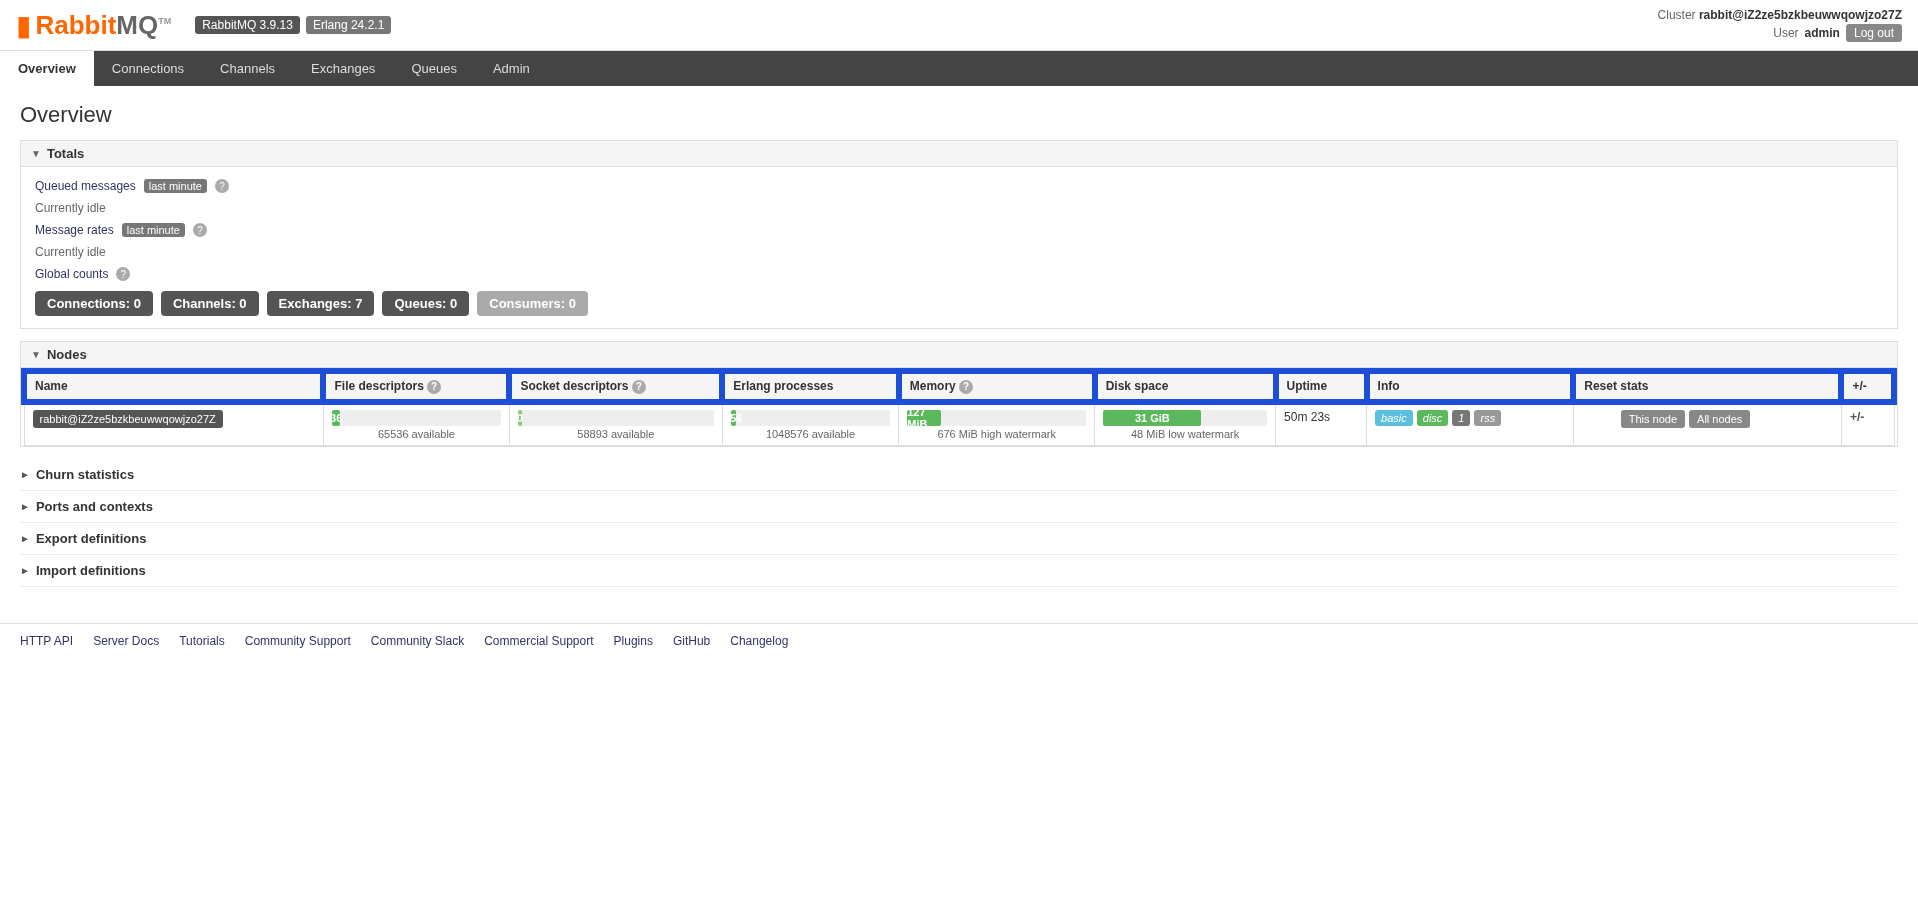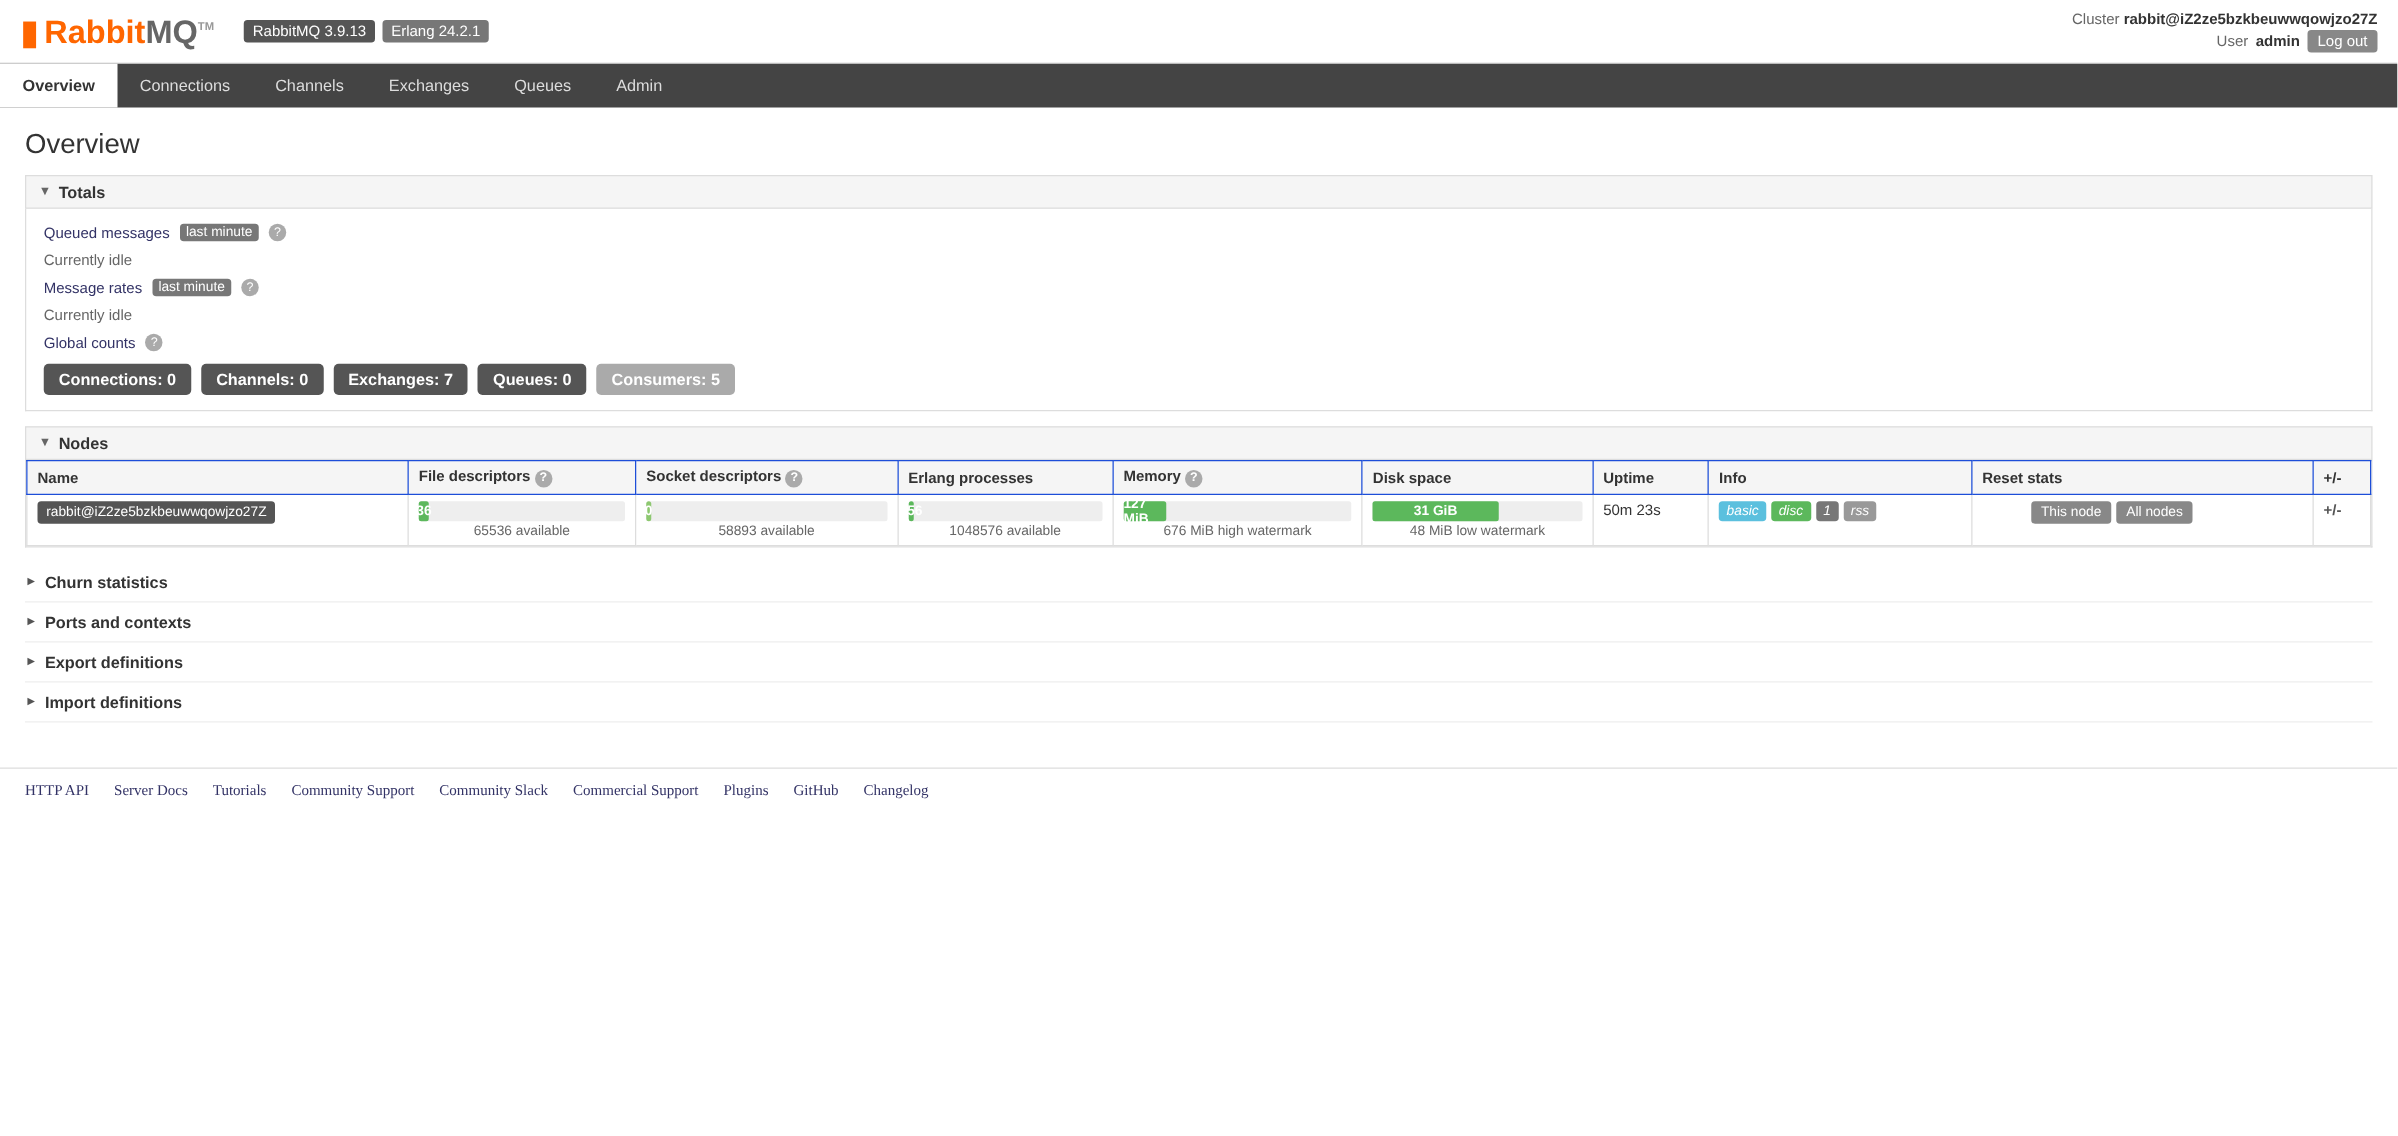--- a/index.html
+++ b/index.html
@@ -53,21 +53,21 @@
     .idle-text { color: #666; font-size: 12px; margin-bottom: 8px; }
 
     
     .stats-row { display: flex; gap: 8px; margin-top: 10px; flex-wrap: wrap; }
     .stat-badge { background: #555; color: #fff; border-radius: 4px; padding: 5px 12px; font-size: 13px; font-weight: bold; cursor: pointer; }
     .stat-badge.consumers { background: #aaa; }
 
     
     .nodes-section { margin-bottom: 12px; }
     .nodes-table { width: 100%; border-collapse: collapse; font-size: 12px; }
-    .nodes-table th { background: #f5f5f5; border: 1px solid #1d4ed8; padding: 5px 8px; text-align: left; font-weight: bold; white-space: nowrap; }
+    .nodes-table th { background: #f5f5f5; border: 6px solid #1d4ed8; padding: 5px 8px; text-align: left; font-weight: bold; white-space: nowrap; }
     .nodes-table td { border: 1px solid #ddd; padding: 5px 8px; vertical-align: top; }
     .node-name { background: #555; color: #fff; border-radius: 3px; padding: 3px 7px; display: inline-block; font-size: 11px; }
     .progress-bar-wrap { background: #eee; border-radius: 2px; height: 16px; position: relative; min-width: 90px; }
     .progress-bar-fill { height: 100%; border-radius: 2px; display: flex; align-items: center; justify-content: center; color: #fff; font-size: 11px; font-weight: bold; }
     .progress-bar-fill.green { background: #5cb85c; }
     .progress-bar-fill.lt-green { background: #8dc870; }
     .avail-text { font-size: 11px; color: #666; margin-top: 2px; text-align: center; }
     .memory-bar { background: #5bc0de; }
     .disk-bar { background: #5cb85c; }
     .uptime-text { font-size: 12px; white-space: nowrap; }
@@ -83,21 +83,21 @@
     .reset-btn.all-nodes { background: #888; }
     .plus-minus { font-weight: bold; color: #555; cursor: pointer; }
 
     
     .collapsible-section { margin-bottom: 4px; }
     .collapsible-header { display: flex; align-items: center; gap: 6px; padding: 8px 0; cursor: pointer; border-bottom: 1px solid #eee; }
     .collapsible-arrow { font-size: 10px; color: #555; }
     .collapsible-title { font-weight: bold; font-size: 13px; color: #333; }
 
     
-    #footer { border-top: 1px solid #ddd; padding: 10px 20px; display: flex; gap: 20px; flex-wrap: wrap; margin-top: 20px; font-family: Liberation Serif, serif; }
+    #footer { border-top: 1px solid #ddd; padding: 10px 20px; display: flex; gap: 20px; flex-wrap: wrap; margin-top: 20px; }
     .footer-link { color: #336; text-decoration: none; font-size: 12px; cursor: pointer; }
   </style>
 </head>
 <body>
 
 <div id="header">
   <div id="logo">
     <span class="rabbit-icon">▮</span>
     <span class="logo-text">
       <span class="logo-bold">Rabbit</span><span class="logo-mq">MQ</span><sup class="tm">TM</sup>
@@ -151,21 +151,21 @@
       <div class="idle-text">Currently idle</div>
       <div class="field-row">
         <span class="field-label">Global counts</span>
         <span class="help-icon">?</span>
       </div>
       <div class="stats-row">
         <span class="stat-badge">Connections: 0</span>
         <span class="stat-badge">Channels: 0</span>
         <span class="stat-badge">Exchanges: 7</span>
         <span class="stat-badge">Queues: 0</span>
-        <span class="stat-badge consumers">Consumers: 5</span>
+        <span class="stat-badge consumers">Consumers: 0</span>
       </div>
     </div>
   </div>
 
   <div class="collapsible-section nodes-section">
     <div class="section-header">
       <span class="arrow">▼</span>
       <span class="section-title">Nodes</span>
     </div>
     <div class="section-body" style="padding:0;">

